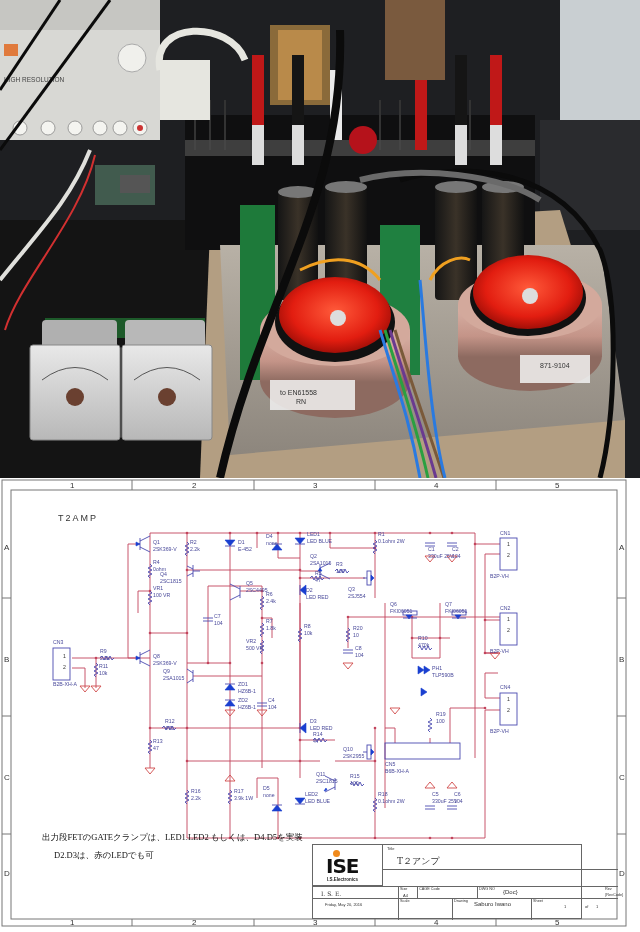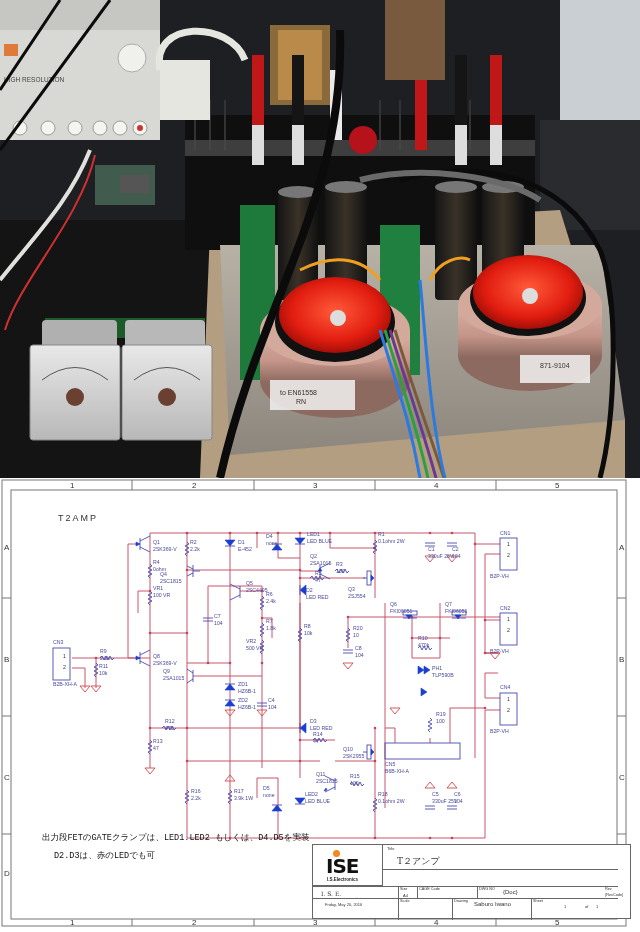--- a/index.html
+++ b/index.html
@@ -9,21 +9,21 @@
   
   #photo { position: absolute; left: 0; top: 0; width: 640px; height: 478px; overflow: hidden; background: #2a2a2a; }
   #photo svg { position: absolute; left: 0; top: 0; }
 
   
   #schematic { position: absolute; left: 0; top: 478px; width: 640px; height: 454px; background: #fff; }
   #schematic svg { position: absolute; left: 0; top: 0; }
   .lbl { font-family: "Liberation Sans", sans-serif; font-size: 5.2px; fill: #4a4a9a; }
   .lblr { font-family: "Liberation Sans", sans-serif; font-size: 5.2px; fill: #333; }
   .frame-lbl { font-family: "Liberation Sans", sans-serif; font-size: 8px; fill: #333; }
-  .note { position: absolute; font-family: Liberation Mono, monospace; font-size: 8.5px; color: #111; white-space: nowrap; }
+  .note { position: absolute; font-family: Liberation Serif, serif; font-size: 8.5px; color: #111; white-space: nowrap; }
   .wire { stroke: #c2445c; stroke-width: 0.9; fill: none; }
   .part { stroke: #4a4ab0; stroke-width: 0.9; fill: none; }
   .partf { fill: #1a3fd0; stroke: #1a3fd0; stroke-width: 0.6; }
   .dot { fill: #c2445c; }
   .gnd { stroke: #d04a4a; stroke-width: 0.9; fill: none; }
   .frame { stroke: #777; stroke-width: 1; fill: none; }
   .tb { position: absolute; font-family: "Liberation Sans", sans-serif; color: #333; white-space: nowrap; text-align: center; }
 </style>
 </head>
 <body>
@@ -681,21 +681,21 @@
         <text class="lbl" x="305" y="318">LED2</text>
         <text class="lbl" x="305" y="324.5">LED BLUE</text>
         <text class="lbl" x="378" y="318">R18</text>
         <text class="lbl" x="378" y="324.5">0.1ohm 2W</text>
       </g>
   </svg>
 
   <div class="note" style="left:42px; top:354px;">出力段FETのGATEクランプは、LED1.LED2 もしくは、D4.D5を実装</div>
   <div class="note" style="left:54px; top:372px;">D2.D3は、赤のLEDでも可</div>
 
-  <div style="position:absolute; left:312px; top:366px; width:319px; height:75px; border:1px solid #666; background:#fff;">
+  <div style="position:absolute; left:312px; top:366px; width:270px; height:75px; border:1px solid #666; background:#fff;">
 
     <div style="position:absolute; left:0; top:0; width:70px; height:41px; border-right:1px solid #666; border-bottom:1px solid #666;">
       <div style="position:absolute; left:20px; top:5px; width:7px; height:7px; border-radius:50%; background:#f08a1c;"></div>
       <div style="position:absolute; left:13px; top:9px; font-family:'DejaVu Sans', sans-serif; font-weight:bold; font-size:20px; letter-spacing:-1px; color:#111;">ISE</div>
       <div style="position:absolute; left:14px; top:32px; font-size:4.5px; font-weight:bold; color:#222;">I.S.Electronics</div>
     </div>
 
     <div class="tb" style="left:74px; top:1px; font-size:4px;">Title</div>
     <div class="tb" style="left:84px; top:10px; font-family:'DejaVu Serif', serif; font-size:9px; color:#333;">T２アンプ</div>
     <div style="position:absolute; left:70px; top:24px; width:235px; border-top:1px solid #666;"></div>

